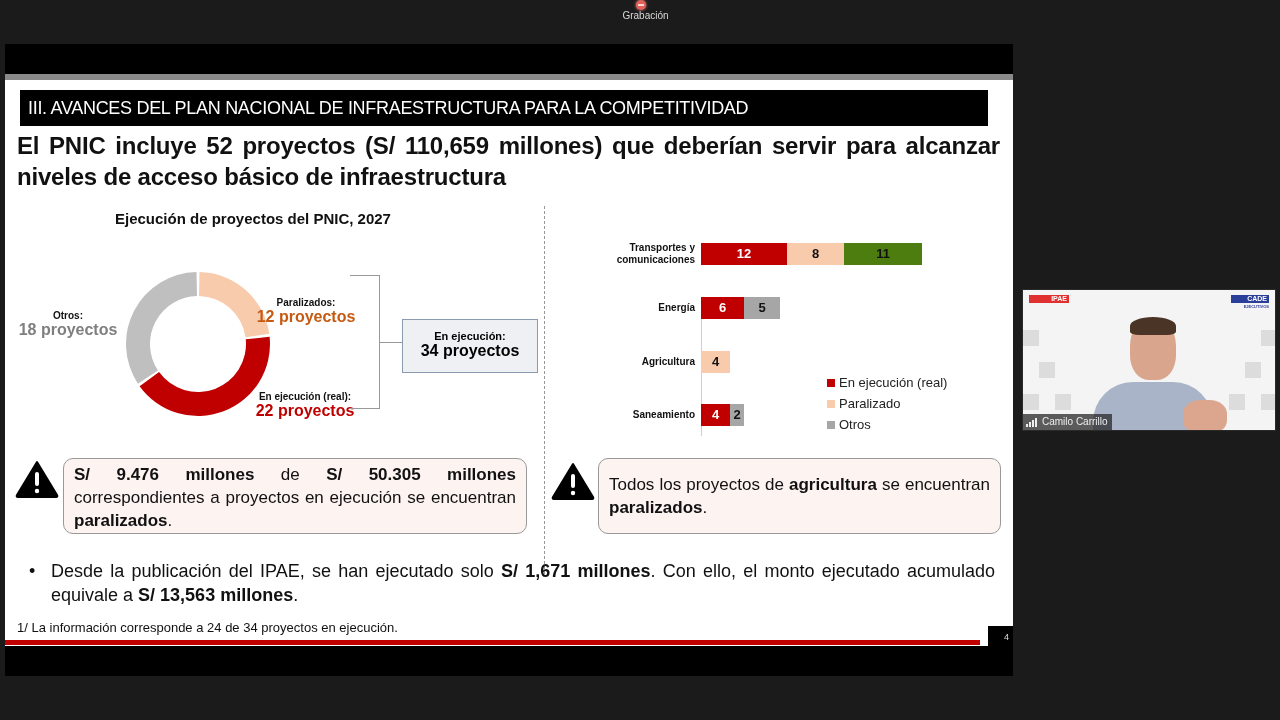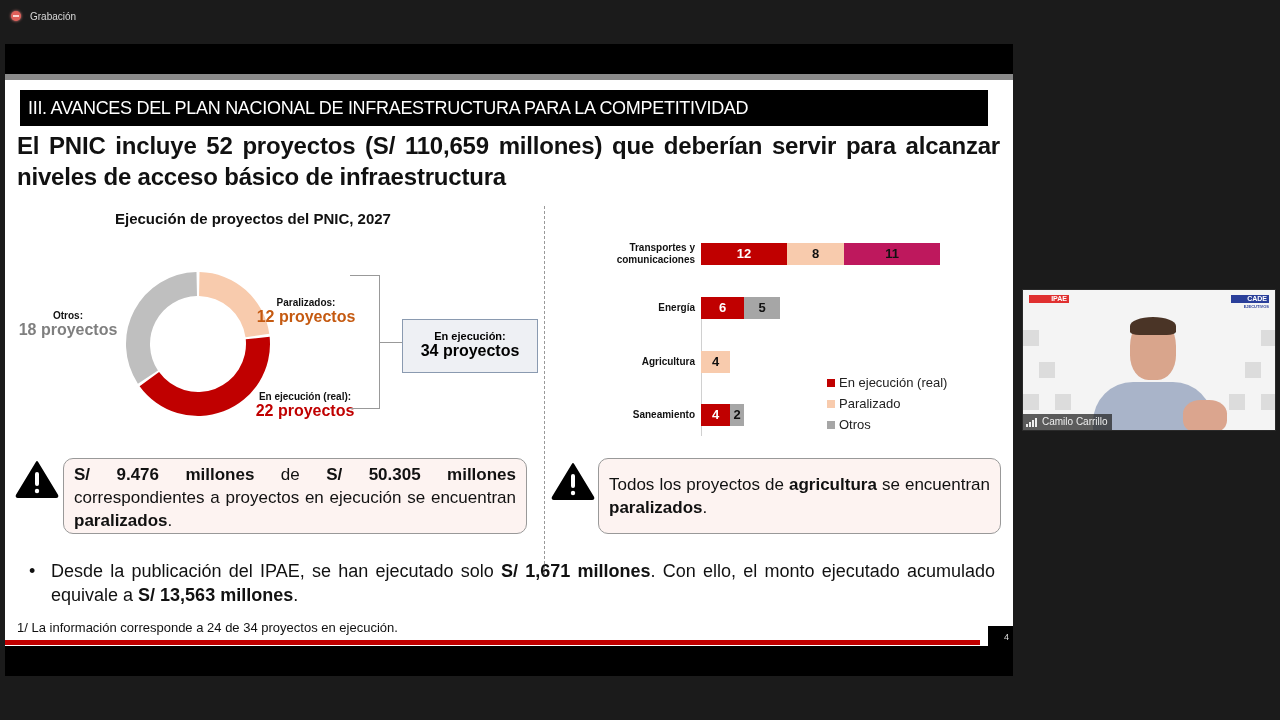--- a/index.html
+++ b/index.html
@@ -1,17 +1,17 @@
 <!DOCTYPE html>
 <html><head>
 <meta charset="utf-8">
 <style>
   * { box-sizing: border-box; margin: 0; padding: 0; }
   html, body { width: 1280px; height: 720px; overflow: hidden; background: #1b1b1b; font-family: "Liberation Sans", sans-serif; }
-  .rec-bar { position: absolute; left: 0; top: 0; width: 1280px; height: 32px; display: flex; align-items: center; padding-left: 11px; }
+  .rec-bar { position: absolute; left: 0; top: 0; width: 1280px; height: 32px; display: flex; align-items: center; padding-left: 11px; flex-direction: column; }
   .rec-dot { width: 10px; height: 10px; border-radius: 50%; background: #e0605a; box-shadow: 0 0 3px #f08a84; margin-right: 9px; position: relative; }
   .rec-dot::after { content: ""; position: absolute; left: 2px; right: 2px; top: 4px; height: 2px; background: #fbd4d1; }
   .rec-label { color: #d8d8d8; font-size: 10px; }
 
   .screen { position: absolute; left: 5px; top: 44px; width: 1008px; height: 632px; background: #000; }
   .slide { position: absolute; left: 0; top: 30px; width: 1008px; height: 572px; background: #fff; border-top: 6px solid #8a8a8a; overflow: hidden; }
 
   .section-band { position: absolute; left: 15px; top: 10px; width: 968px; height: 36px; background: #000; color: #fff; font-size: 18px; line-height: 36px; padding-left: 8px; letter-spacing: -0.3px; font-family: "Liberation Sans Narrow", "Liberation Sans", sans-serif; }
   .headline { position: absolute; left: 12px; top: 50px; width: 983px; color: #111; font-weight: bold; font-size: 24px; line-height: 31px; text-align: justify; text-align-last: left; letter-spacing: -0.2px; }
 
@@ -108,21 +108,21 @@
 
     <div class="bar-axis"></div>
 
     <div class="cat" style="top:162px;">
       <span>Transportes y</span><br>
       <span>comunicaciones</span>
     </div>
     <div class="bar-row" style="top:163px;">
       <div class="seg" style="width:86px; background:#c00000; color:#fff;">12</div>
       <div class="seg" style="width:57px; background:#f8cbad; color:#111;">8</div>
-      <div class="seg" style="width:96px; background:#be185d; color:#111;">11</div>
+      <div class="seg" style="width:78px; background:#4d7c0f; color:#111;">11</div>
     </div>
 
     <div class="cat" style="top:222px;">Energía</div>
     <div class="bar-row" style="top:217px;">
       <div class="seg" style="width:43px; background:#c00000; color:#fff;">6</div>
       <div class="seg" style="width:36px; background:#a6a6a6; color:#111;">5</div>
     </div>
 
     <div class="cat" style="top:276px;">Agricultura</div>
     <div class="bar-row" style="top:271px;">

